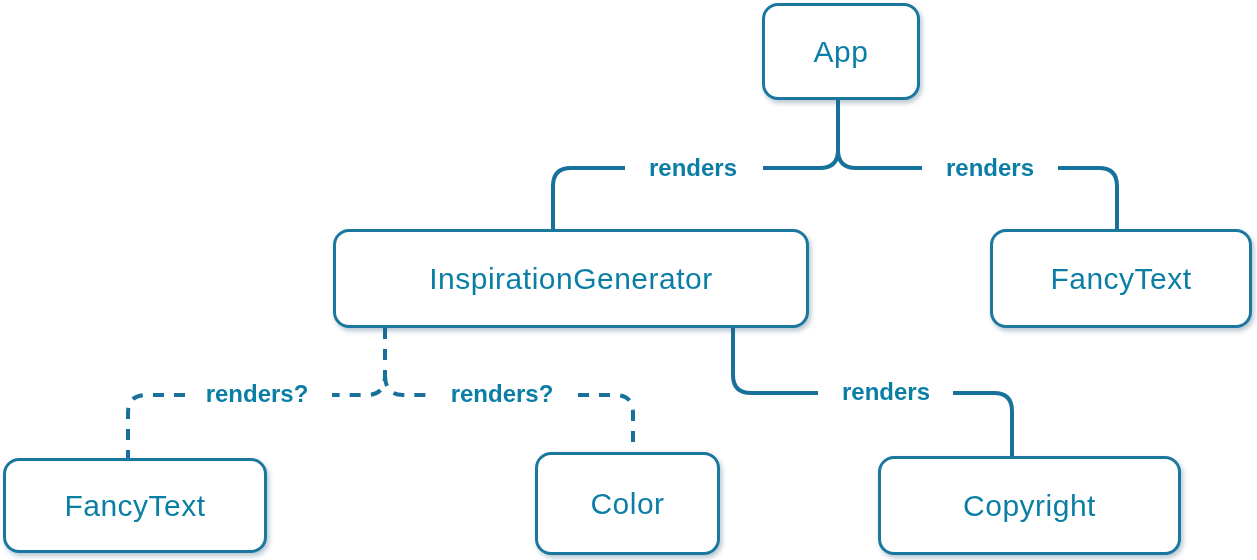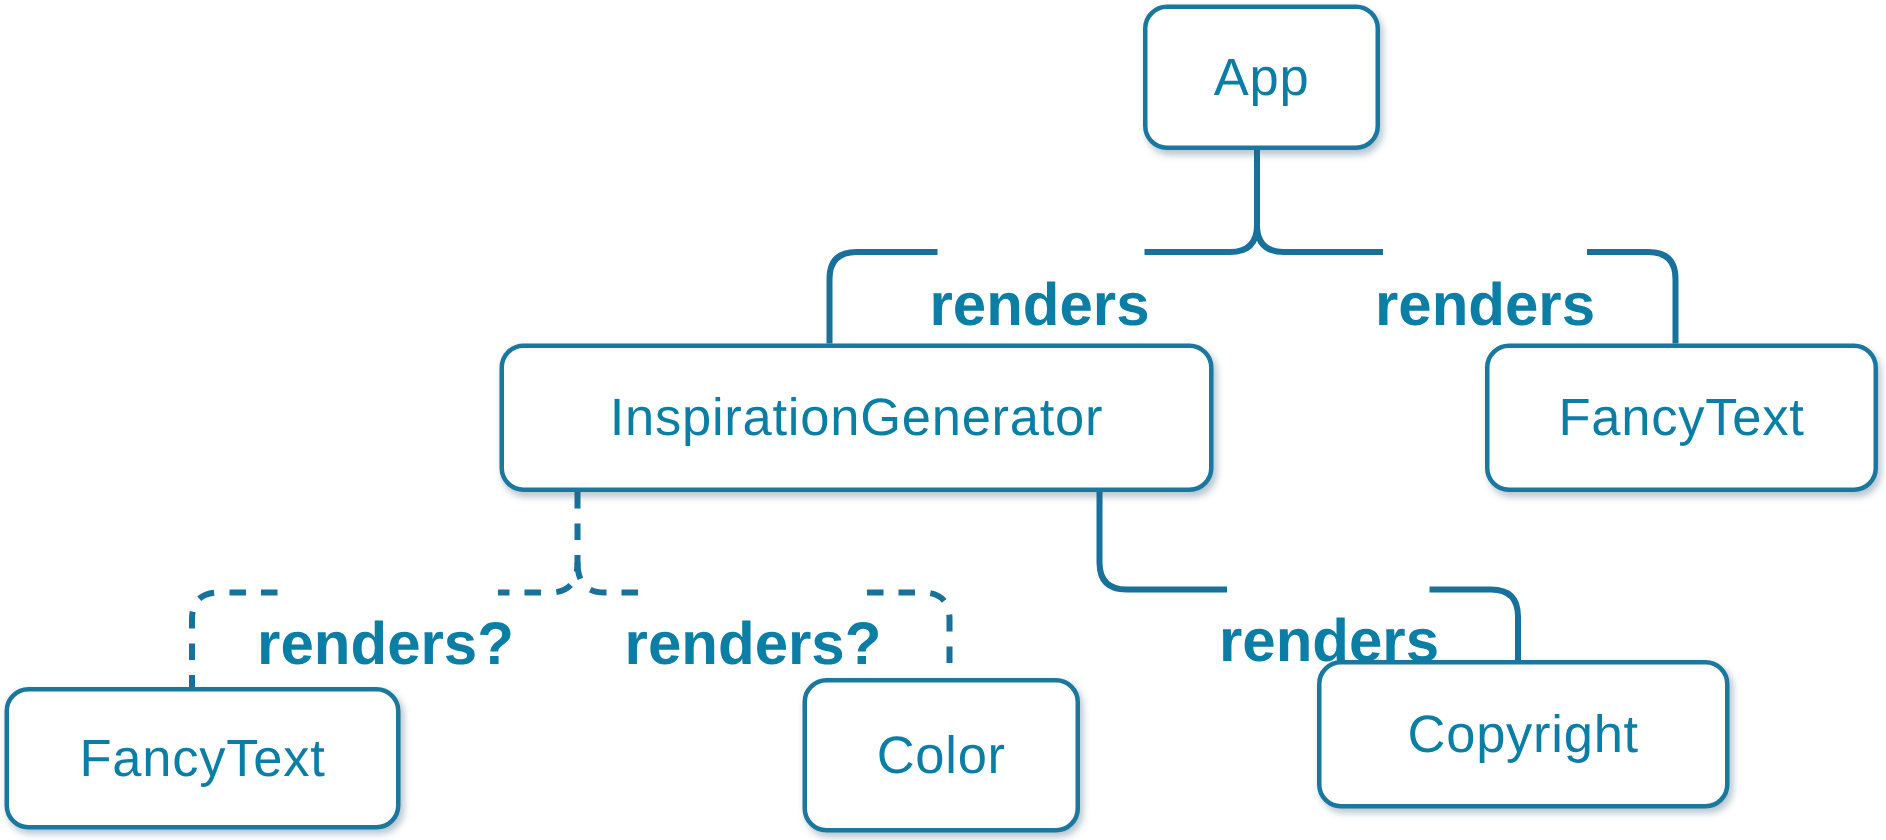--- a/index.html
+++ b/index.html
@@ -33,41 +33,40 @@
     position: absolute;
     box-sizing: border-box;
     background: #ffffff;
     border: 3px solid #1a779e;
     border-radius: 16px;
     box-shadow: 2px 3px 5px rgba(45, 90, 120, 0.35);
     display: flex;
     align-items: center;
     justify-content: center;
     color: #0b7ea6;
-    font-size: 35px;
+    font-size: 30px;
     font-weight: 500;
     letter-spacing: 0.5px;
     white-space: nowrap;
   }
   .edge-label {
     position: absolute;
     transform: translate(-50%, -50%);
     color: #0b7ea6;
-    font-size: 40px;
+    font-size: 24px;
     font-weight: 700;
     white-space: nowrap;
-    margin-top: 36px;
   }
   
   .node-app              { left: 762px; top: 3px;   width: 158px; height: 97px; }
   .node-inspiration     { left: 333px; top: 229px; width: 476px; height: 99px; }
   .node-fancy-top       { left: 990px; top: 229px; width: 262px; height: 99px; }
   .node-fancy-bottom    { left: 3px;   top: 458px; width: 264px; height: 95px; }
   .node-color           { left: 535px; top: 452px; width: 185px; height: 103px; }
-  .node-copyright       { left: 878px; top: 440px; width: 275px; height: 99px; }
+  .node-copyright       { left: 878px; top: 456px; width: 303px; height: 99px; }
   
   .label-1 { left: 693px;  top: 168px; }
   .label-2 { left: 990px;  top: 168px; }
   .label-3 { left: 257px;  top: 394px; }
   .label-4 { left: 502px;  top: 394px; }
   .label-5 { left: 886px;  top: 392px; }
 </style>
 </head>
 <body>
 

